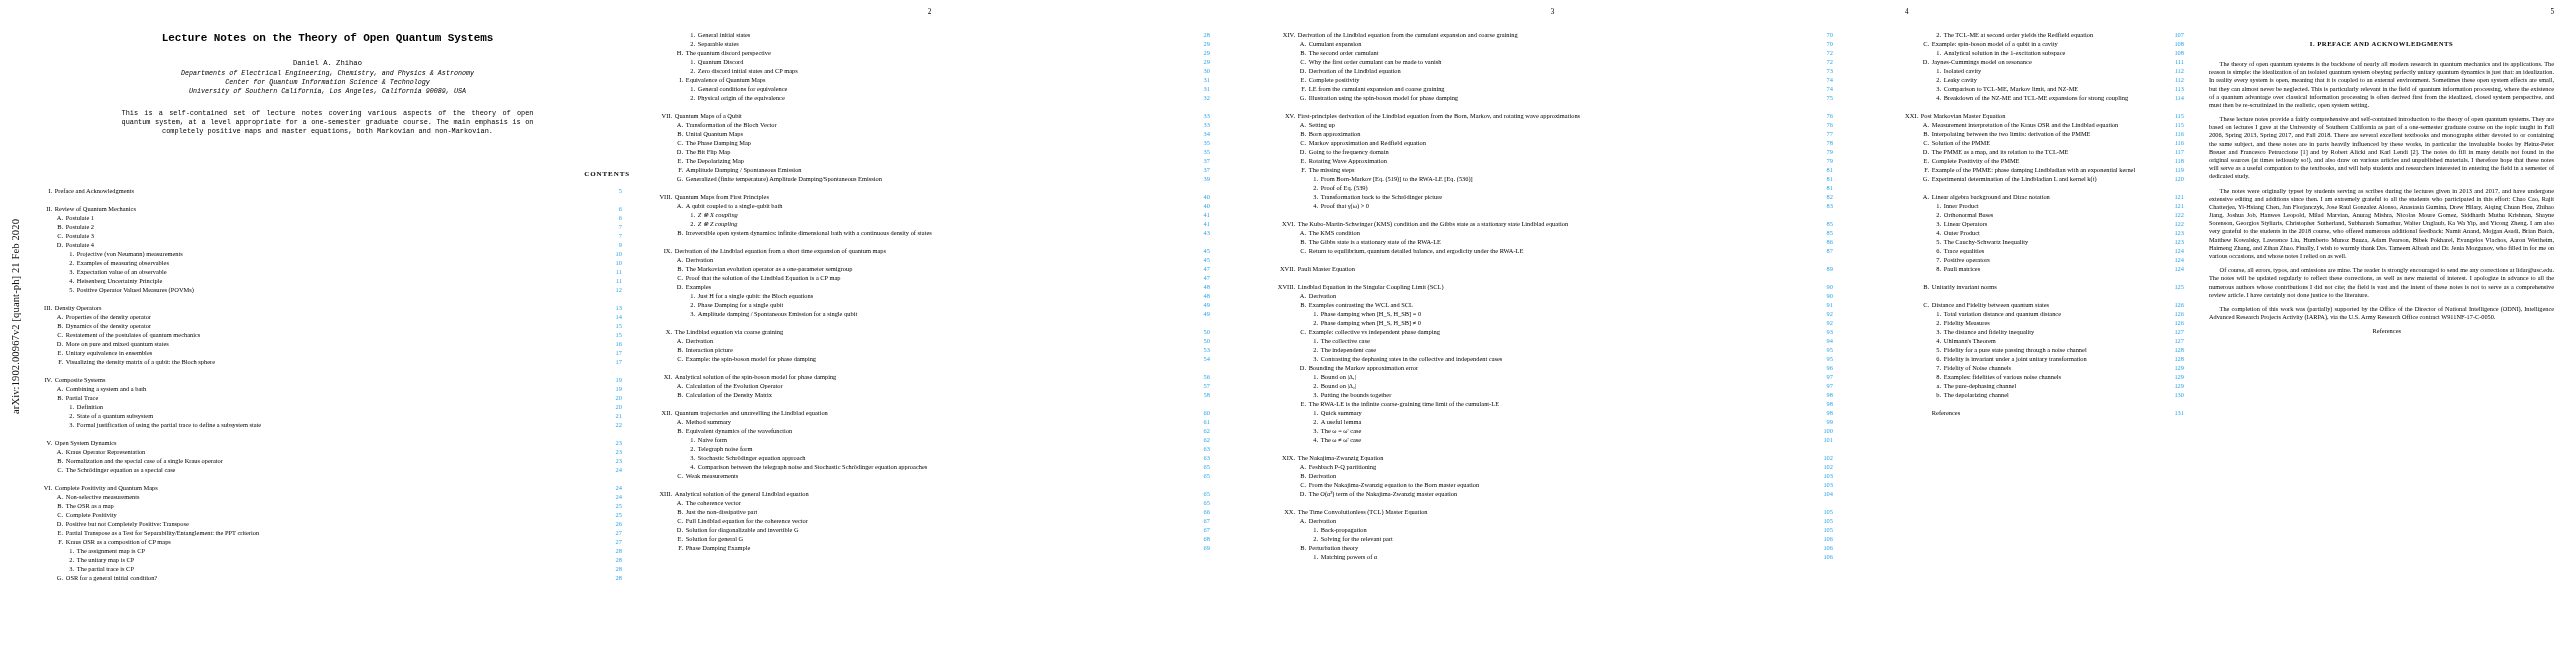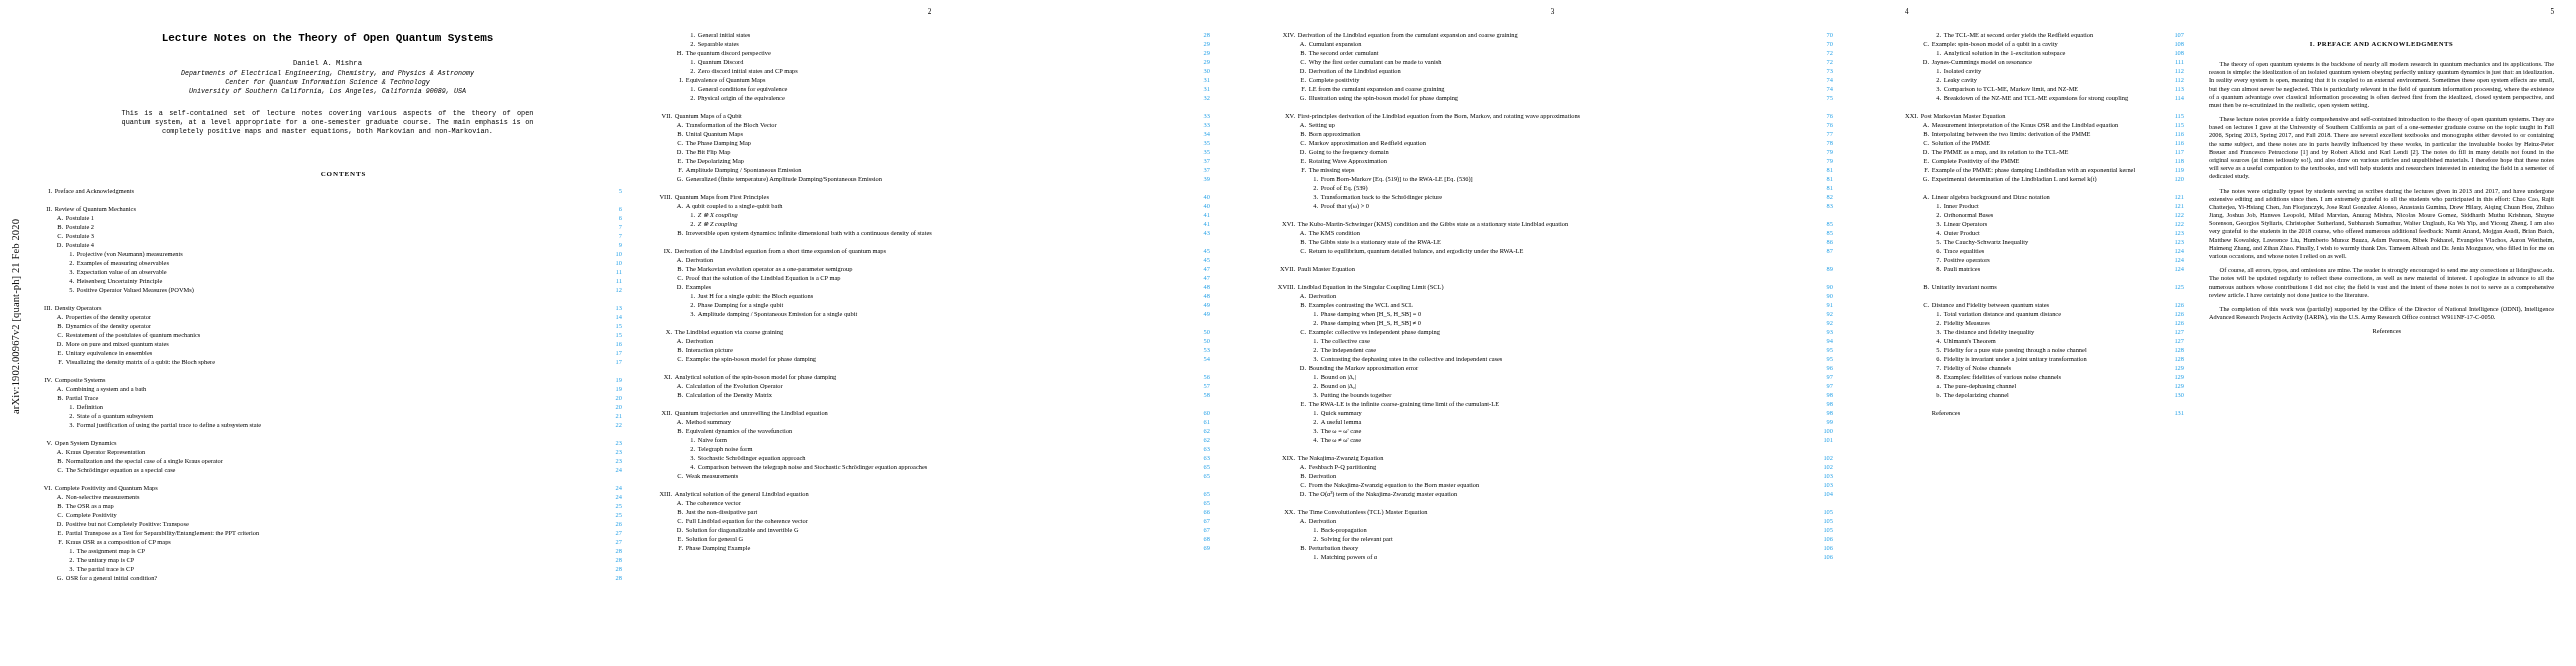--- a/index.html
+++ b/index.html
@@ -31,21 +31,21 @@
   
   .titleblock{position:absolute;left:0;top:32px;width:100%;text-align:center;font-family:Liberation Mono, monospace;}
   .doc-title{font-size:11px;font-weight:bold;letter-spacing:-0.1px;margin:0 0 14.5px 0;}
   .author{font-size:7.2px;margin:0 0 2.2px 0;}
   .affil{font-size:6.7px;font-style:italic;line-height:1.38;margin:0;}
   .abstract{
     margin:12.2px auto 0 auto;width:412px;font-size:6.9px;line-height:1.33;
     text-align:justify;text-align-last:center;
   }
   .contents-head{
-    position:absolute;left:16px;top:170px;width:100%;text-align:center;
+    position:absolute;left:8px;top:170px;width:100%;text-align:right;
     font-size:7px;font-weight:bold;letter-spacing:0.9px;
   }
 
   
   .toc{position:absolute;left:0;width:100%;font-size:6.4px;line-height:1.0;}
   .p1 .toc{top:188px;}
   .p2 .toc,.p3 .toc{top:32px;}
   .p4 .toc{top:32px;}
 
   .toc-row{display:flex;align-items:baseline;width:100%;height:9px;}
@@ -76,21 +76,21 @@
 </head>
 <body>
 
 <div class="sheet">
 
   <div class="arxiv-stamp">arXiv:1902.00967v2  [quant-ph]  21 Feb 2020</div>
 
   <div class="page p1">
     <div class="titleblock">
       <div class="doc-title">Lecture Notes on the Theory of Open Quantum Systems</div>
-      <div class="author">Daniel A. Mishra</div>
+      <div class="author">Daniel A. Zhihao</div>
       <div class="affil">Departments of Electrical Engineering, Chemistry, and Physics &amp; Astronomy</div>
       <div class="affil">Center for Quantum Information Science &amp; Technology</div>
       <div class="affil">University of Southern California, Los Angeles, California 90089, USA</div>
       <div class="abstract">This is a self-contained set of lecture notes covering various aspects of the theory of open quantum system, at a level appropriate for a one-semester graduate course. The main emphasis is on completely positive maps and master equations, both Markovian and non-Markovian.</div>
     </div>
     <div class="contents-head">CONTENTS</div>
     <div class="toc" id="toc1">
         <div class="toc-row lvl0">
           <span class="toc-num">I.</span>
           <span class="toc-label">Preface and Acknowledgments</span>

